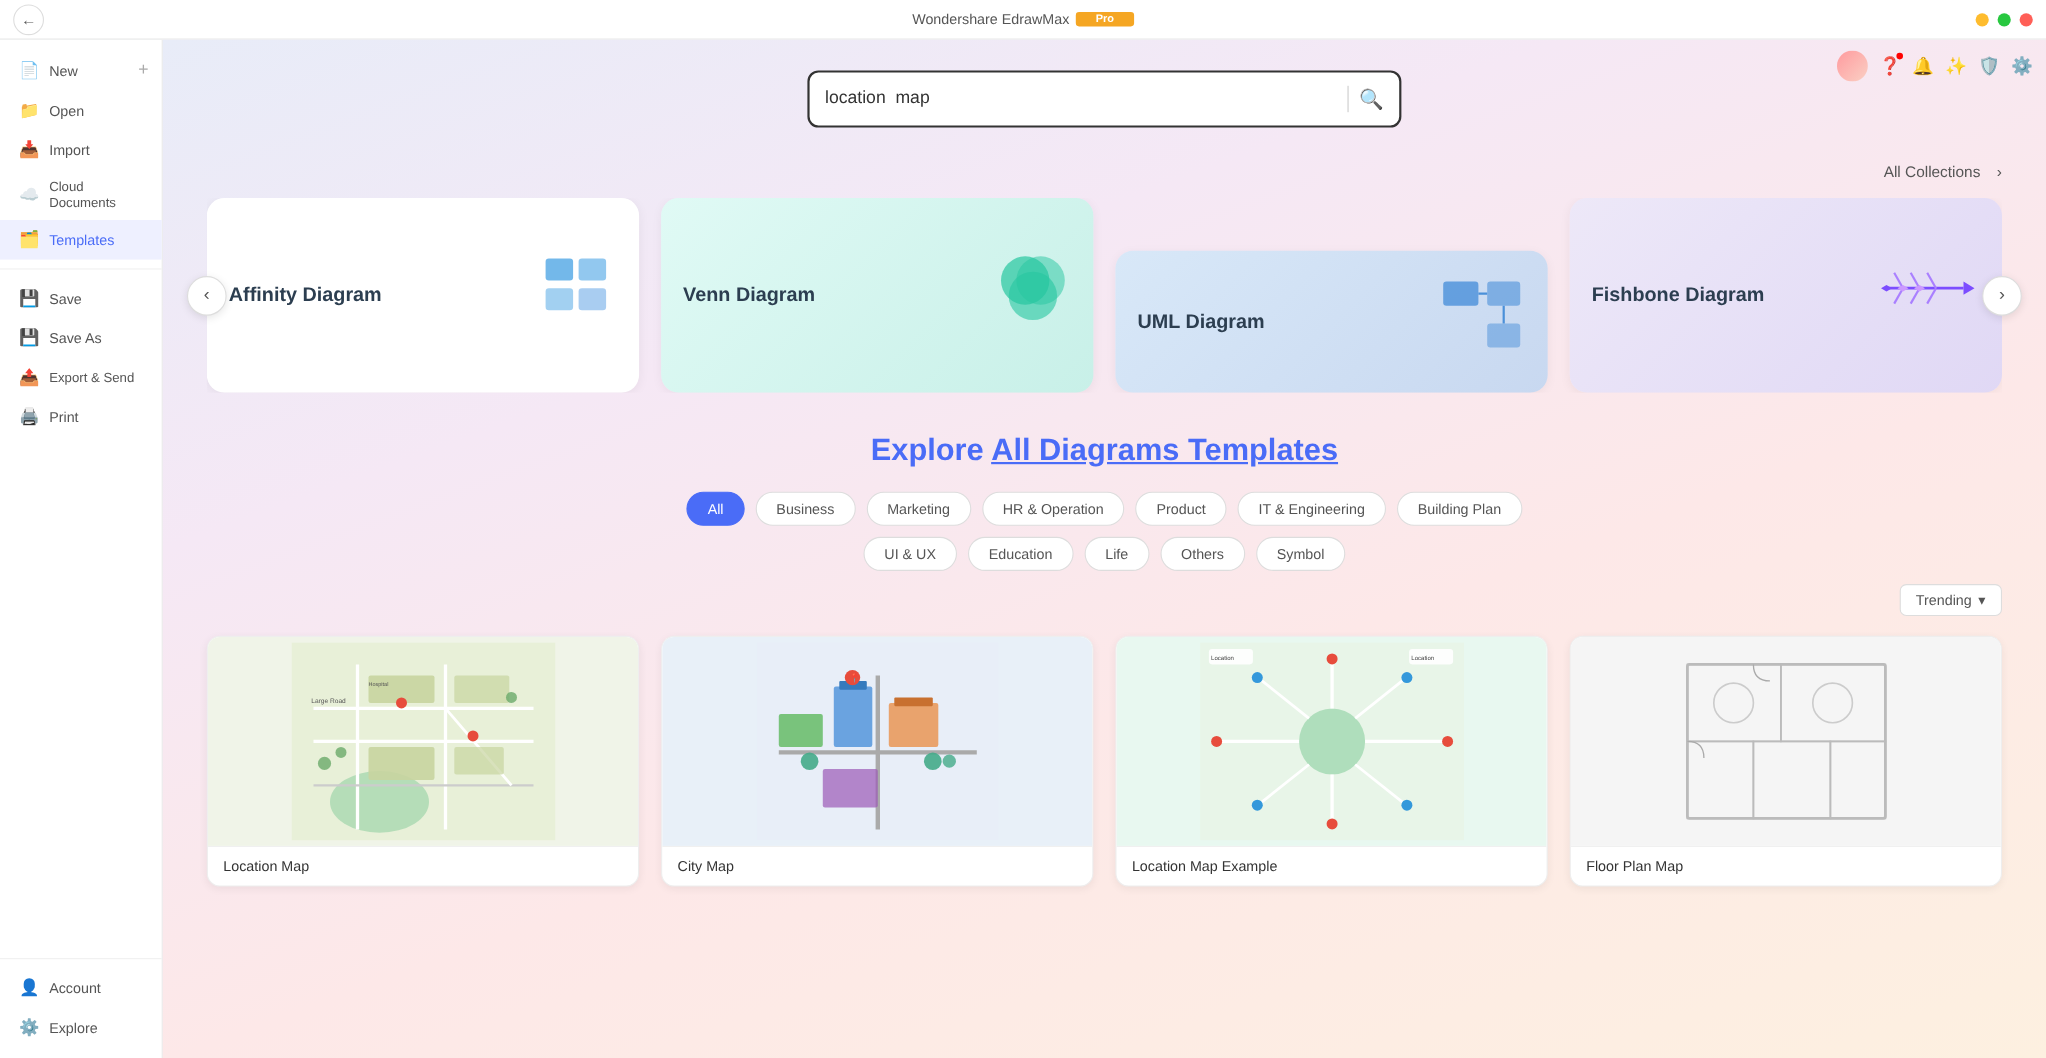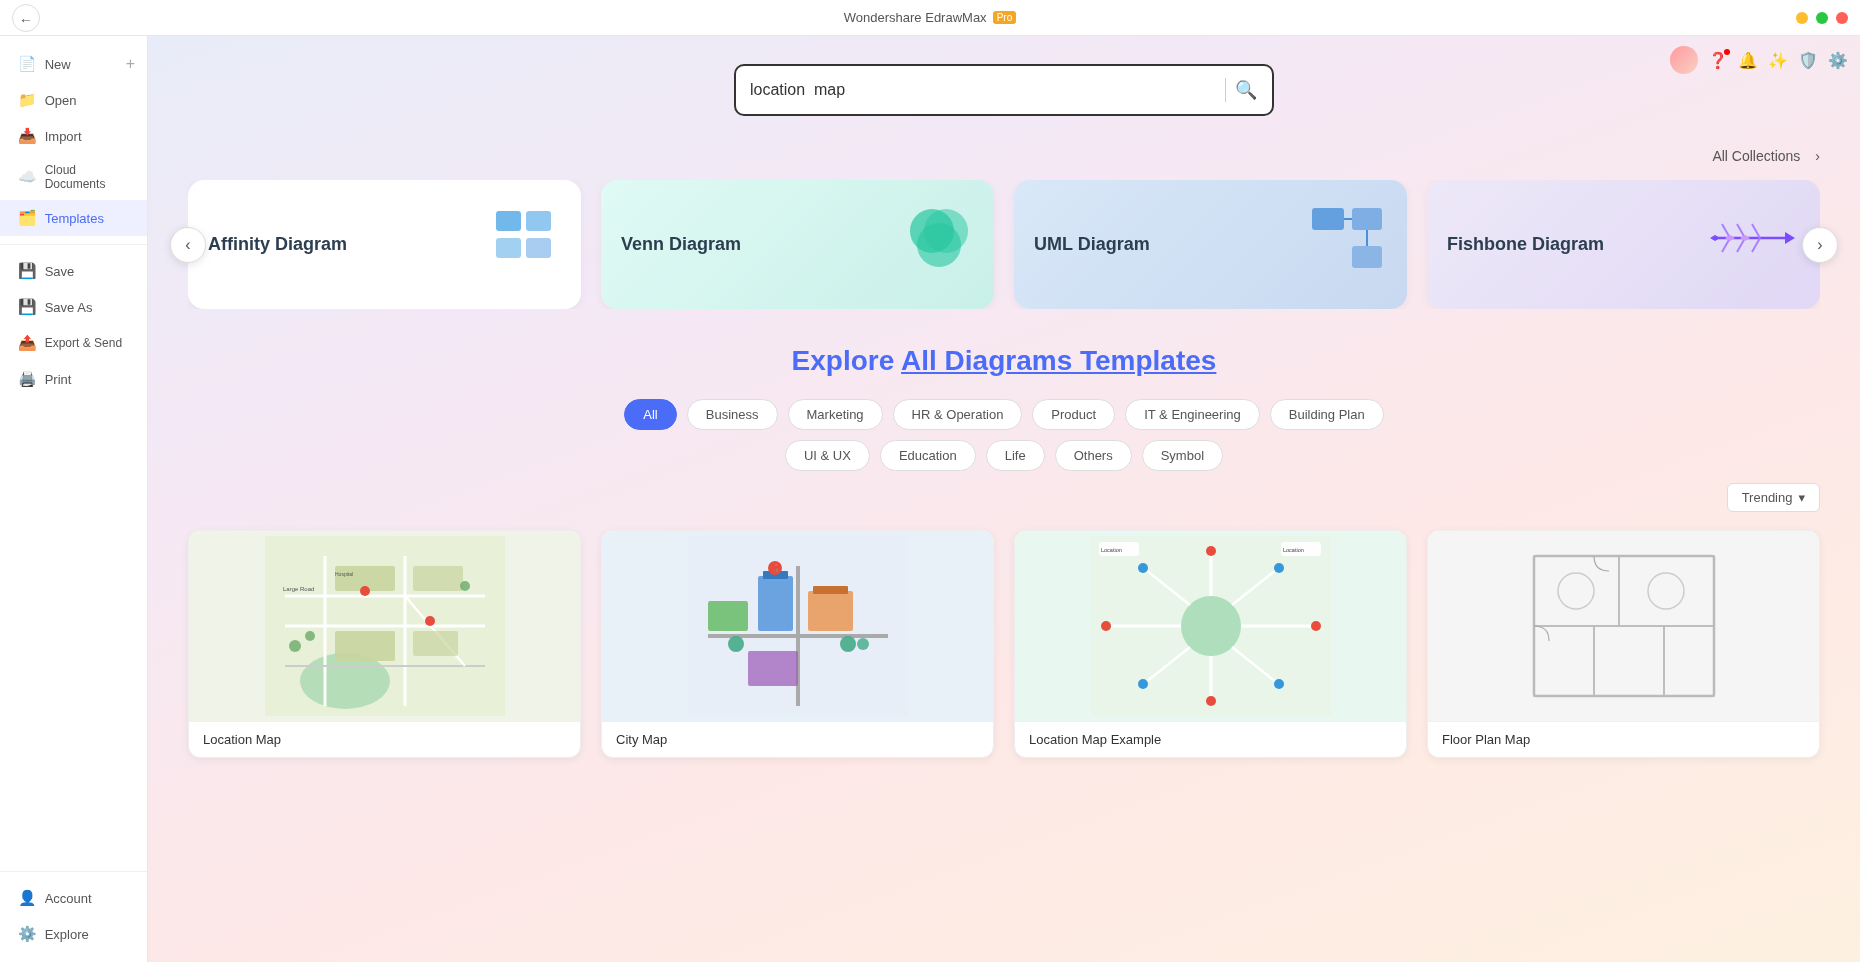--- a/index.html
+++ b/index.html
@@ -20,23 +20,23 @@
       font-size: 13px;
       color: #555;
       display: flex;
       align-items: center;
       gap: 6px;
     }
     .pro-badge {
       background: #f5a623;
       color: #fff;
       font-size: 10px;
-      padding: 1px 4px;
+      padding: 1px 18px;
       border-radius: 3px;
-      font-weight: normal;
+      font-weight: bold;
     }
     .title-bar-controls {
       position: absolute;
       right: 12px;
       top: 50%;
       transform: translateY(-50%);
       display: flex;
       gap: 8px;
     }
     .title-bar-btn {
@@ -221,21 +221,21 @@
       display: flex;
       align-items: center;
       justify-content: space-between;
       min-height: 120px;
       box-shadow: 0 2px 10px rgba(0,0,0,0.05);
       cursor: pointer;
       transition: box-shadow 0.2s;
       gap: 20px;
     }
     .carousel-card.teal { background: linear-gradient(135deg, #e0faf5, #c8f0e8); }
-    .carousel-card.blue { background: linear-gradient(135deg, #d8e8f8, #c8d8f0); }
+    .carousel-card.blue { background: linear-gradient(135deg, #d8e8f8, #c8d8f0); margin-top: 48px; }
     .carousel-card.purple { background: linear-gradient(135deg, #ede8f8, #e0d8f5); }
     .carousel-card-title {
       font-size: 18px;
       font-weight: 600;
       color: #2c3e50;
       line-height: 1.3;
     }
     .carousel-card-icon { font-size: 56px; }
     .carousel-nav-btn {
       position: absolute;

